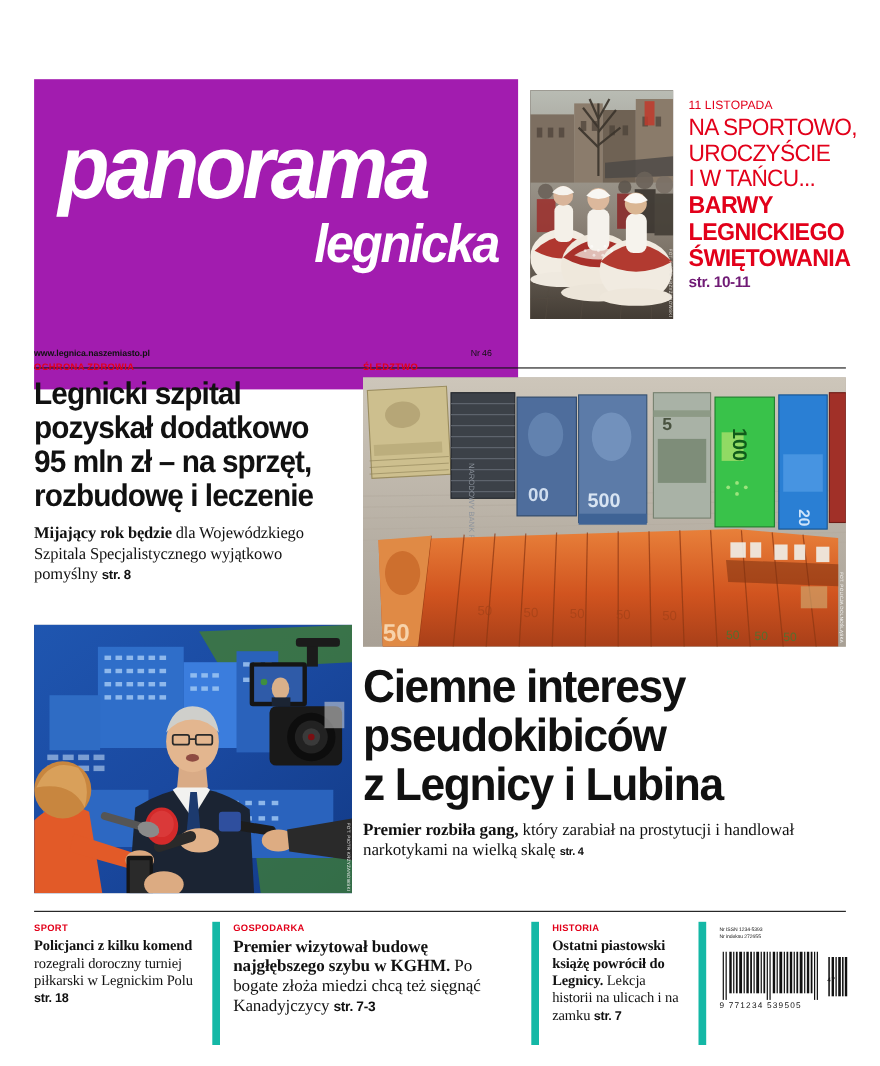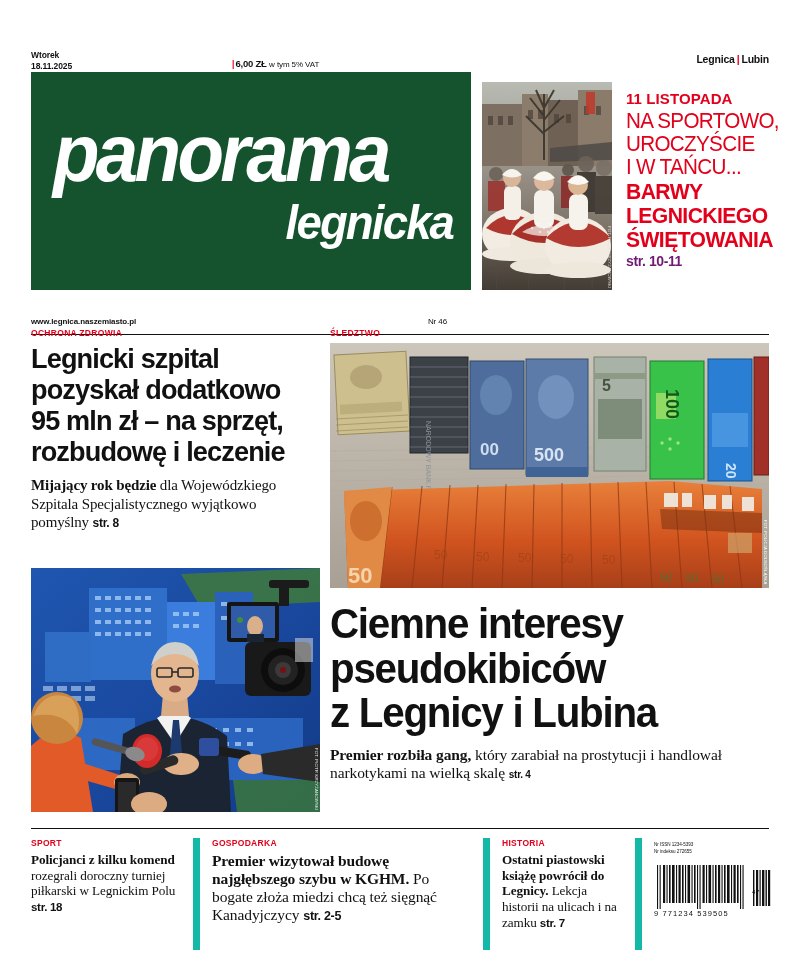--- a/index.html
+++ b/index.html
@@ -71,22 +71,22 @@
   .editions .sep {
     color: #e2001a;
     margin: 0 2px;
   }
 
   
   .masthead-red {
     position: absolute;
     left: 31px; top: 72px;
     width: 440px;
-    height: 218px;
-    background: #14532d;
+    height: 282px;
+    background: #a21caf;
   }
   .logo-main {
     position: absolute;
     left: 22px;
     top: 46px;
     font-size: 82px;
     font-weight: bold;
     font-style: italic;
     color: #ffffff;
     letter-spacing: -4px;
@@ -129,22 +129,22 @@
     opacity: 0.92;
   }
 
   
   .promo-text {
     position: absolute;
     left: 626px; top: 90px;
     width: 166px;
   }
   .promo-kicker {
-    font-size: 15px;
-    font-weight: bold;
+    font-size: 11px;
+    font-weight: normal;
     color: #e2001a;
     letter-spacing: 0.1px;
     margin-bottom: 3px;
   }
   .promo-lines-light {
     font-size: 21.5px;
     line-height: 1.07;
     color: #e2001a;
     letter-spacing: -0.7px;
     font-weight: normal;
@@ -392,32 +392,20 @@
     font-size: 6px;
     letter-spacing: 0.6px;
     color: #111;
   }
 </style>
 </head>
 <body>
 
 <div class="page">
 
-  <div class="topbar">
-    <div class="date-block">
-      <div>Wtorek</div>
-      <div>18.11.2025</div>
-    </div>
-    <div class="price-block">
-      <span class="bar">|</span><span class="amt">6,00 ZŁ</span> <span class="vat">w tym 5% VAT</span>
-    </div>
-    <div class="editions">
-      <span>Legnica</span><span class="sep">|</span><span>Lubin</span>
-    </div>
-  </div>
 
   <div class="masthead-red">
     <div class="logo-main">panorama</div>
     <div class="logo-sub">legnicka</div>
   </div>
 
   <div class="promo-photo">
     <svg width="130" height="208" viewBox="0 0 130 208" preserveAspectRatio="none">
       <defs>
         <linearGradient id="skyG" x1="0" y1="0" x2="0" y2="1">
@@ -904,21 +892,21 @@
     <div class="bcol bcol-sport">
       <div class="kicker">SPORT</div>
       <div class="bcol-text">
         <b>Policjanci z kilku komend</b><span> rozegrali doroczny turniej piłkarski w Legnickim Polu</span> <span class="pg">str. 18</span>
       </div>
     </div>
 
     <div class="bcol bcol-gosp">
       <div class="kicker">GOSPODARKA</div>
       <div class="bcol-text">
-        <b>Premier wizytował budowę najgłębszego szybu w KGHM.</b><span> Po bogate złoża miedzi chcą też sięgnąć Kanadyjczycy</span> <span class="pg">str. 2-5</span>
+        <b>Premier wizytował budowę najgłębszego szybu w KGHM.</b><span> Po bogate złoża miedzi chcą też sięgnąć Kanadyjczycy</span> <span class="pg">str. 7-3</span>
       </div>
     </div>
 
     <div class="bcol bcol-hist">
       <div class="kicker">HISTORIA</div>
       <div class="bcol-text">
         <b>Ostatni piastowski książę powrócił do Legnicy.</b><span> Lekcja historii na ulicach i na zamku</span> <span class="pg">str. 7</span>
       </div>
     </div>
 

